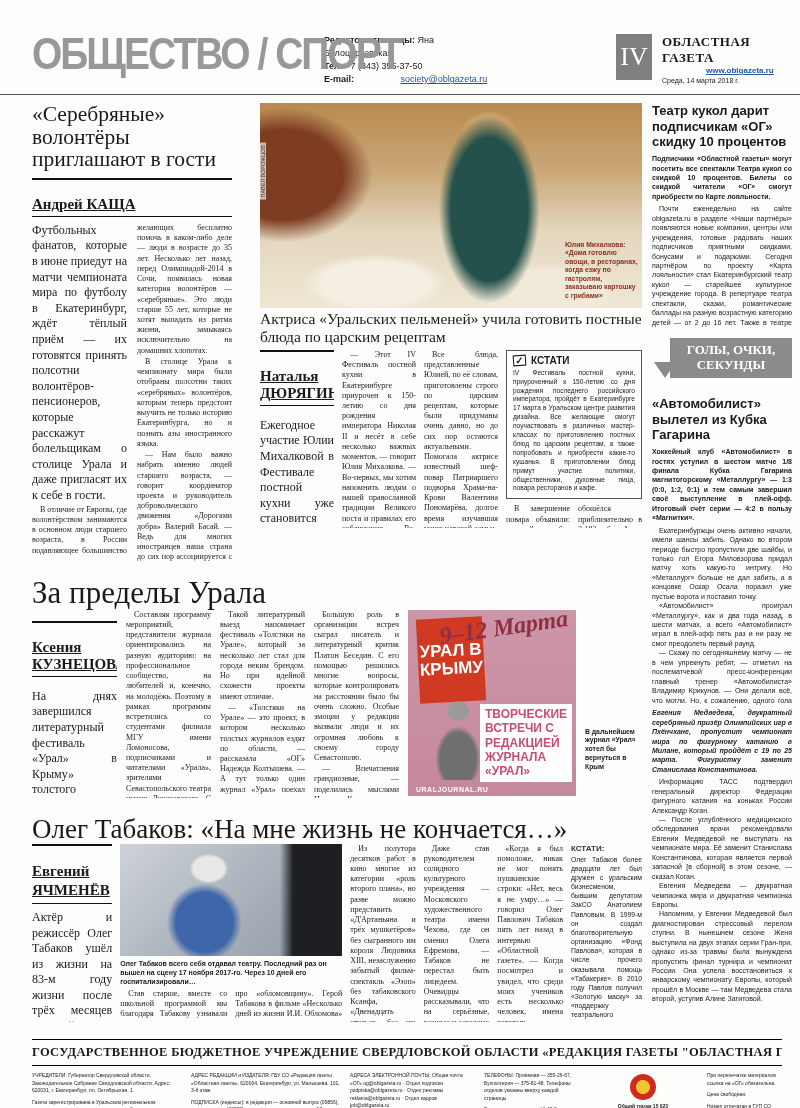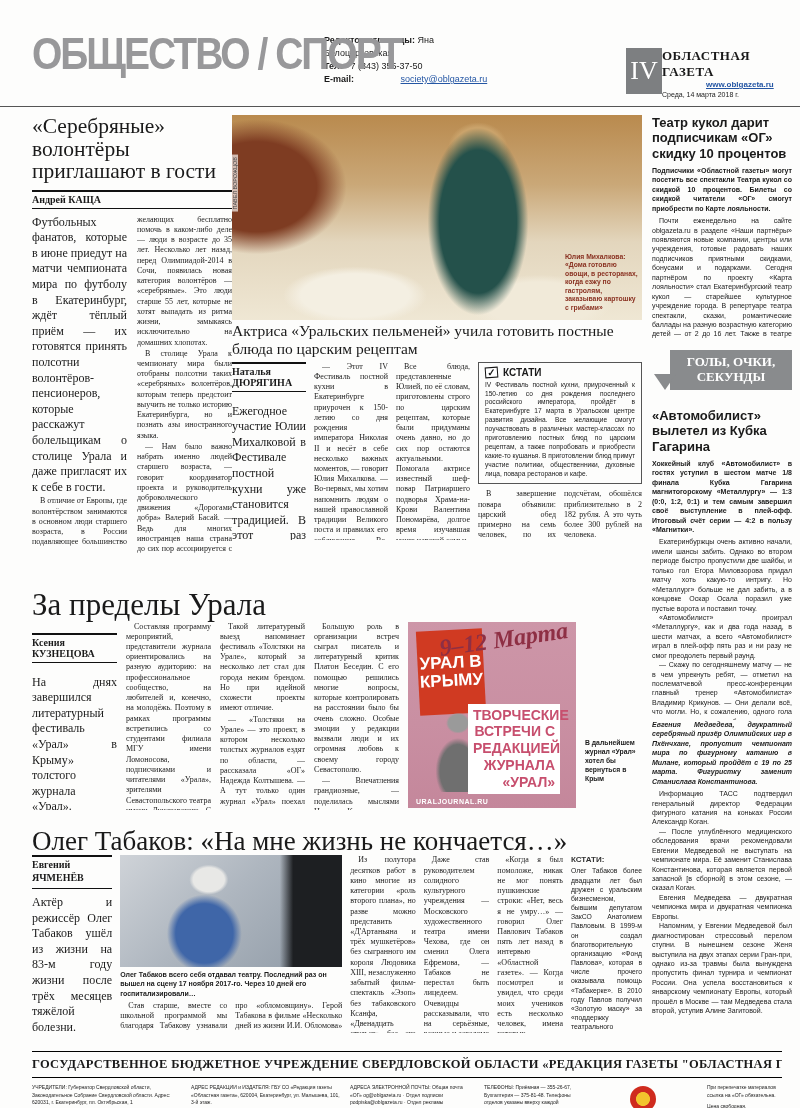--- a/index.html
+++ b/index.html
@@ -8,36 +8,36 @@
          font-family:"Liberation Serif", serif; }
 
   
   .header { display:flex; align-items:flex-start; padding:30px 18px 8px 32px; border-bottom:1px solid #555; }
   .section-title { font-family:"Liberation Sans",sans-serif; font-weight:bold; font-size:39px;
                    color:#98989a; letter-spacing:-2px; transform:scaleY(1.12); transform-origin:left top;
                    width:292px; white-space:nowrap; }
   .editor-block { font-family:"Liberation Sans",sans-serif; font-size:9px; line-height:1.45; width:170px; margin-top:4px;}
   .editor-block b { font-weight:bold; }
   .link { color:#2456a4; text-decoration:underline; cursor:pointer;padding-left:44px; }
-  .header-right { margin-left:auto; display:flex; margin-top:18px;}
+  .header-right { margin-left:auto; display:flex; gap:10px; margin-top:4px;}
   .page-badge { width:36px; height:46px; background:#7d7f81; color:#fff; font-size:26px;
                 display:flex; align-items:center; justify-content:center; font-family:"Liberation Serif",serif; }
   .masthead { text-align:left; width:120px; }
   .masthead .paper { font-weight:bold; font-size:13px; letter-spacing:.5px; }
   .masthead .site { font-family:"Liberation Sans",sans-serif; font-size:8px; font-weight:bold; }
   .masthead .date { font-family:"Liberation Sans",sans-serif; font-size:7px; margin-top:2px; color:#222; }
 
   
   .main { display:grid; grid-template-columns:610px 140px; gap:10px; padding:8px 18px 0 32px; }
 
-  .top-section { display:grid; grid-template-columns:200px 1fr; gap:0; height:470px; overflow:hidden; }
+  .top-section { display:grid; grid-template-columns:200px 1fr; gap:28px; height:470px; overflow:hidden; }
 
   h2.big-serif { font-weight:normal; margin:0; line-height:1.05; }
-  .author-line { border-top:2px solid #111; border-bottom:1px solid #111; font-weight:bold; font-size:10px;
-                 padding:2px 0 3px; margin:7px 0 6px; }
+  .author-line { border-top:2px solid #111; border-bottom:1px solid #111; font-weight:bold; font-size:15px;
+                 padding:16px 0 3px; margin:7px 0 6px;text-decoration:underline; }
   .lead { font-weight:normal; font-size:12px; line-height:1.3; text-align:justify; }
   .jtext { font-size:8px; line-height:1.28; text-align:justify; }
   .jtext p { margin:0 0 1px; text-indent:8px; }
 
   
   .vol-title { font-size:21.5px; }
   .vol-body { column-count:2; column-gap:10px; height:342px; overflow:hidden; }
 
   
   .center-photo { position:relative; height:205px; overflow:hidden;
@@ -90,23 +90,23 @@
                 font-size:17px; line-height:1.05; display:flex; align-items:center; justify-content:center;
                 text-align:center; padding:4px; }
   .poster-dates { position:absolute; right:8px; top:6px; color:#8e2f44; font-style:italic; font-weight:bold;
                   font-size:24px; line-height:.95; transform:rotate(-8deg); text-align:right; }
   .poster-figures { position:absolute; left:14px; bottom:16px; width:120px; height:84px; filter:grayscale(1);
       background:
         radial-gradient(16px 14px at 30% 18%, #9a9a9a 0 60%, rgba(0,0,0,0) 75%),
         radial-gradient(30px 44px at 30% 75%, #6f6f6f 0 60%, rgba(0,0,0,0) 75%),
         radial-gradient(15px 13px at 72% 22%, #bdbdbd 0 60%, rgba(0,0,0,0) 75%),
         radial-gradient(28px 42px at 72% 78%, #8a8a8a 0 60%, rgba(0,0,0,0) 75%); }
-  .poster-banner { position:absolute; right:16px; bottom:14px; background:#fff; color:#c74f6e;
-                   font-family:"Liberation Sans",sans-serif; font-weight:bold; font-size:14px; line-height:1.2;
-                   text-align:right; padding:3px 5px; width:92px; }
+  .poster-banner { position:absolute; right:4px; bottom:14px; background:#fff; color:#c74f6e;
+                   font-family:"Liberation Sans",sans-serif; font-weight:bold; font-size:12px; line-height:1.2;
+                   text-align:left; padding:3px 5px; width:92px; }
   .poster-site { position:absolute; left:8px; bottom:3px; color:#fff; font-family:"Liberation Sans",sans-serif;
                  font-weight:bold; font-size:7px; letter-spacing:.5px; }
   .poster-cap { width:52px; font-family:"Liberation Sans",sans-serif; font-weight:bold; font-size:6.8px;
                 line-height:1.3; align-self:flex-end; padding-bottom:26px; }
 
   
   .tabakov { height:218px; overflow:hidden; margin-top:6px; }
   .tab-title { font-size:27px; margin:0 0 5px; white-space:nowrap; }
   .tab-row { display:flex; gap:8px; height:178px; overflow:hidden; }
   .t-c1 { width:88px; overflow:hidden; }

